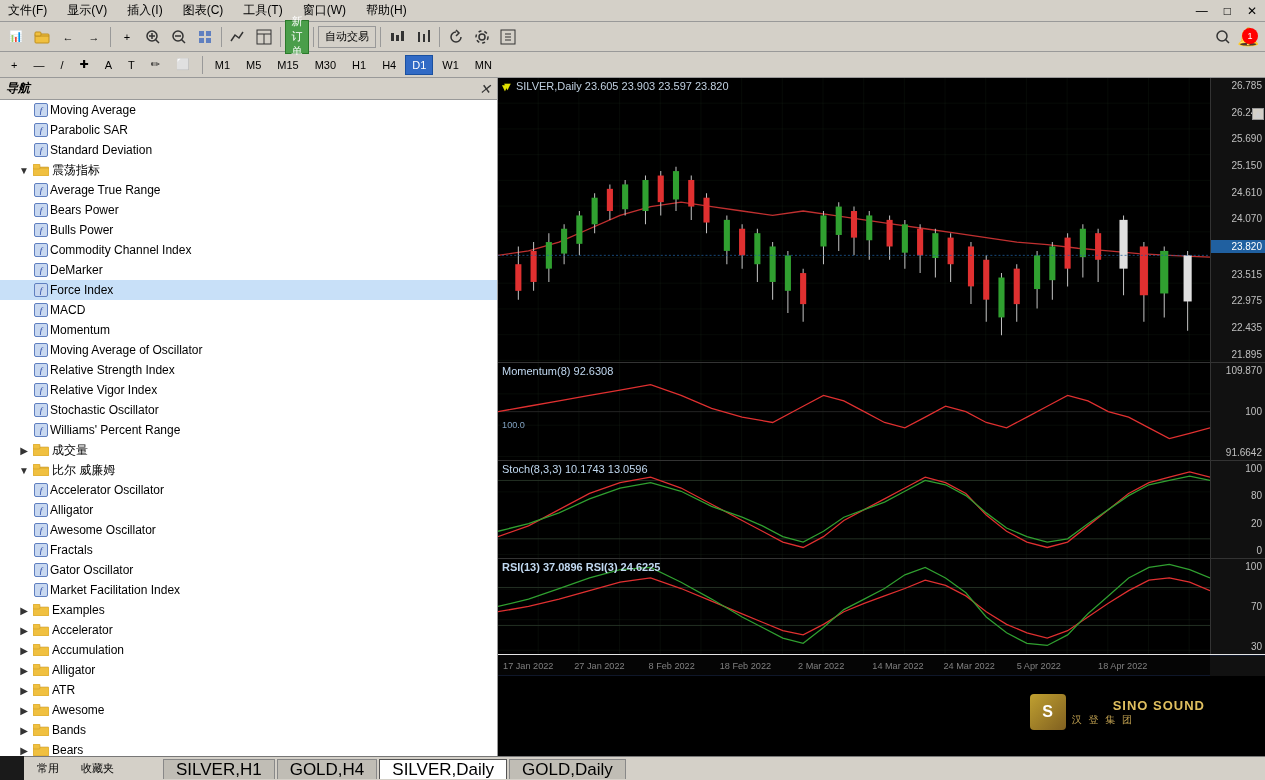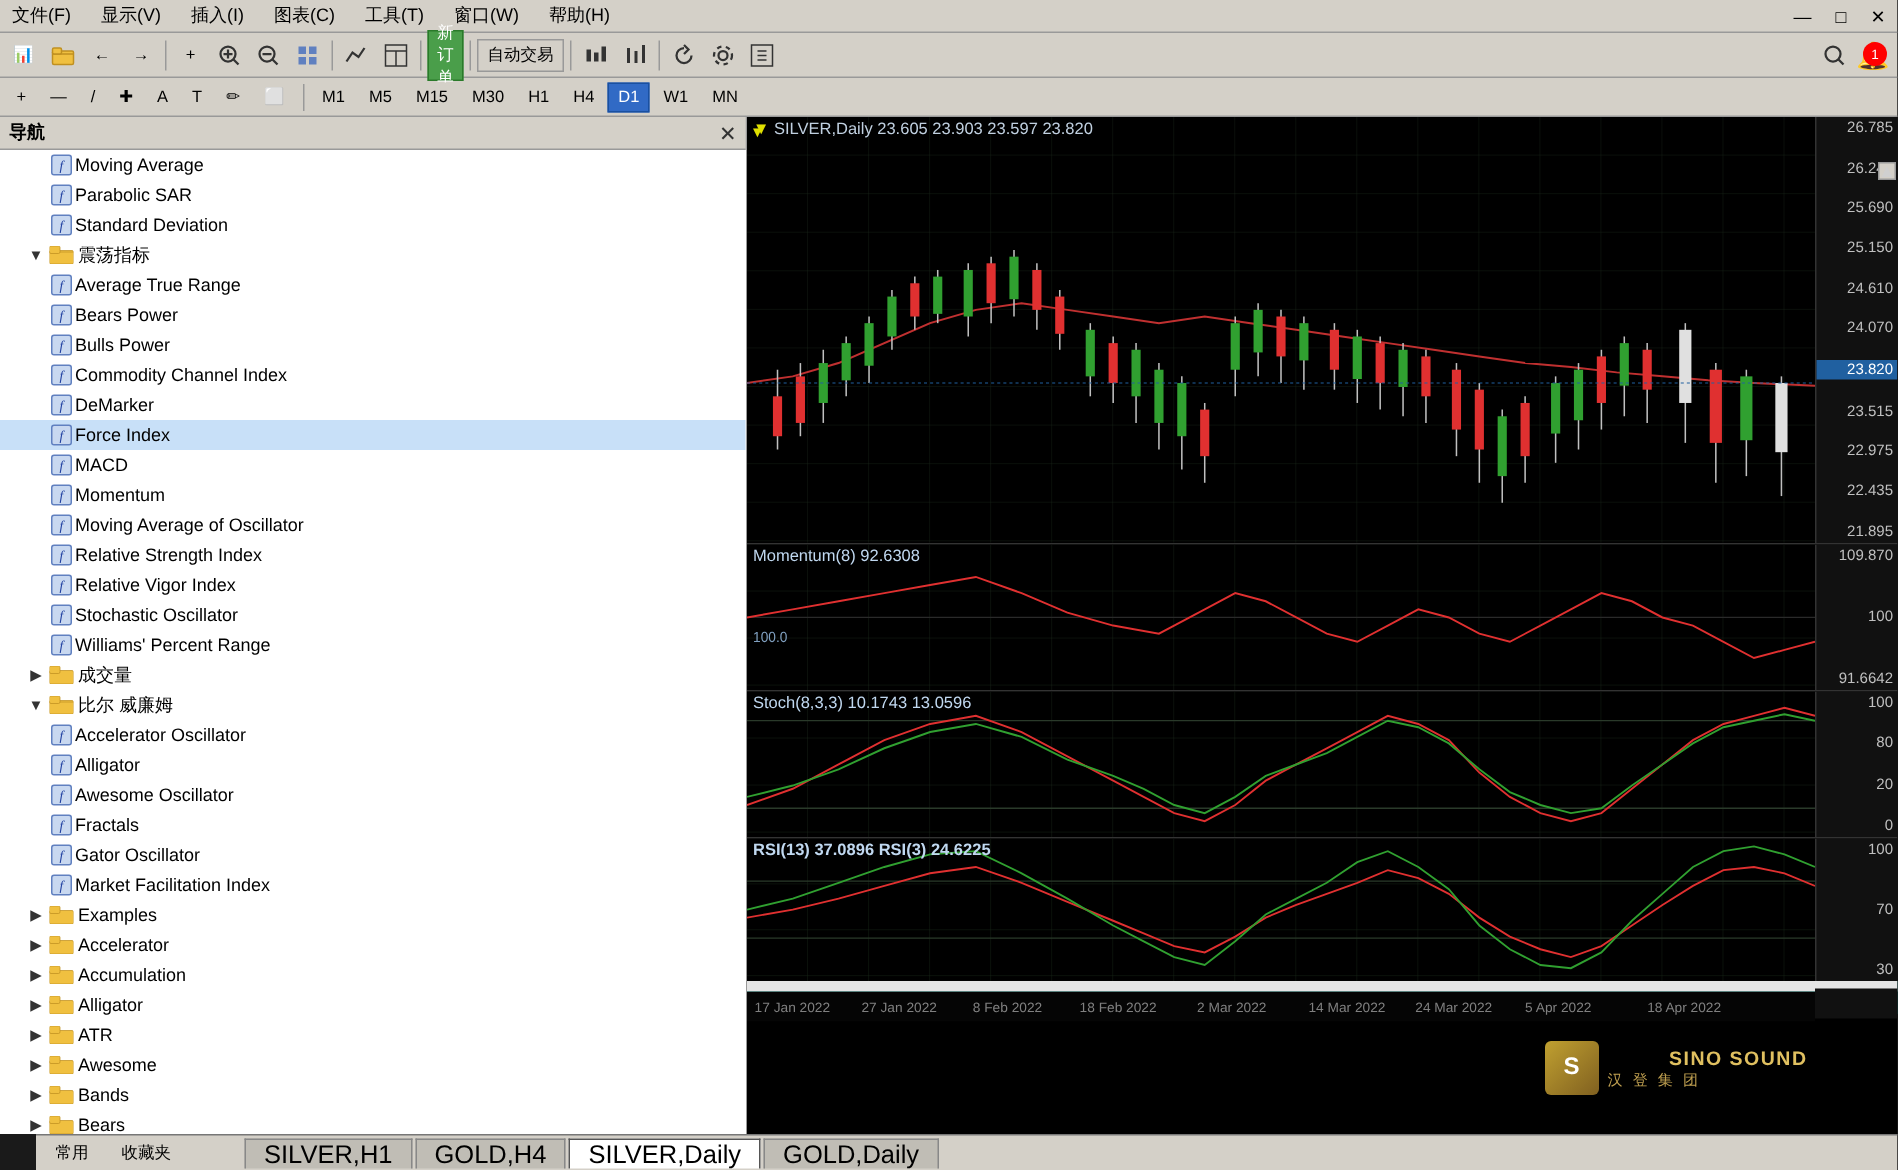--- a/index.html
+++ b/index.html
@@ -19,21 +19,21 @@
     .toolbar2 { background: #d4d0c8; height: 26px; display: flex; align-items: center; padding: 0 4px; gap: 2px; border-bottom: 1px solid #999; }
     .tb2-btn { background: #d4d0c8; border: 1px solid transparent; padding: 2px 6px; height: 20px; font-size: 11px; cursor: pointer; color: #000; }
     .tb2-btn.active { background: #316ac5; color: #fff; border: 1px solid #1a50a0; }
     .tb2-sep { width: 1px; height: 18px; background: #999; margin: 0 3px; }
 
     
     .main { display: flex; height: calc(780px - 22px - 30px - 26px - 24px); }
 
     
     .sidebar { width: 498px; background: #d4d0c8; border-right: 1px solid #999; display: flex; flex-direction: column; }
-    .sidebar-header { background: #d4d0c8; height: 22px; display: flex; align-items: center; padding: 0 6px; border-bottom: 1px solid #999; }
+    .sidebar-header { background: #d4d0c8; height: 22px; display: flex; align-items: center; padding: 0 6px; border-bottom: 1px solid #999; font-style: italic; }
     .sidebar-title { font-size: 12px; color: #000; font-weight: bold; }
     .sidebar-close { margin-left: auto; cursor: pointer; font-size: 14px; color: #333; }
     .sidebar-content { flex: 1; overflow-y: auto; background: #fff; }
     .sidebar-content::-webkit-scrollbar { width: 12px; }
     .sidebar-content::-webkit-scrollbar-track { background: #d4d0c8; }
     .sidebar-content::-webkit-scrollbar-thumb { background: #a0a0a0; border: 1px solid #888; }
 
     .tree-item { display: flex; align-items: center; padding: 1px 0; cursor: pointer; }
     .tree-item .indent { display: inline-block; width: 16px; flex-shrink: 0; }
     .tree-item .toggle { width: 16px; flex-shrink: 0; display: flex; align-items: center; justify-content: center; font-size: 10px; color: #333; }
@@ -713,21 +713,21 @@
           <line x1="0" y1="27" x2="700" y2="27" stroke="#2a3a2a" stroke-width="0.8"></line>
           <line x1="0" y1="63" x2="700" y2="63" stroke="#2a3a2a" stroke-width="0.8"></line>
 
           <polyline points="0,50 30,45 60,38 90,30 120,22 150,18 180,28 210,40 240,52 260,60 280,68 300,72 320,62 340,50 360,42 380,35 400,28 420,20 440,25 460,35 480,50 500,62 520,70 540,75 560,68 580,55 600,42 620,30 640,20 660,18 680,22 700,30" fill="none" stroke="#e03030" stroke-width="1.2"></polyline>
 
           <polyline points="0,45 30,38 60,28 90,18 120,10 150,8 180,22 210,38 240,55 260,65 280,75 300,80 320,65 340,48 360,38 380,28 400,15 420,8 440,18 460,32 480,55 500,70 520,80 540,82 560,72 580,52 600,35 620,18 640,8 660,5 680,10 700,18" fill="none" stroke="#30a030" stroke-width="1.2"></polyline>
         </svg>
       </div>
     </div>
 
-    <div style="height:22px; background:#0f766e; display:flex; align-items:center; padding-left:4px; border-top:7px solid #e5e5e5; position:relative;">
+    <div style="height:22px; background:#0f172a; display:flex; align-items:center; padding-left:4px; border-top:1px solid #e5e5e5; position:relative;">
       <svg width="calc(100% - 55px)" height="20" viewBox="0 0 700 20" preserveAspectRatio="none" style="position:absolute; left:0; top:0; right:55px; bottom:0; width:calc(100% - 55px);">
         <rect width="700" height="20" fill="#050505"></rect>
         <text x="5" y="14" font-size="9" fill="#808080">17 Jan 2022</text>
         <text x="75" y="14" font-size="9" fill="#808080">27 Jan 2022</text>
         <text x="148" y="14" font-size="9" fill="#808080">8 Feb 2022</text>
         <text x="218" y="14" font-size="9" fill="#808080">18 Feb 2022</text>
         <text x="295" y="14" font-size="9" fill="#808080">2 Mar 2022</text>
         <text x="368" y="14" font-size="9" fill="#808080">14 Mar 2022</text>
         <text x="438" y="14" font-size="9" fill="#808080">24 Mar 2022</text>
         <text x="510" y="14" font-size="9" fill="#808080">5 Apr 2022</text>

